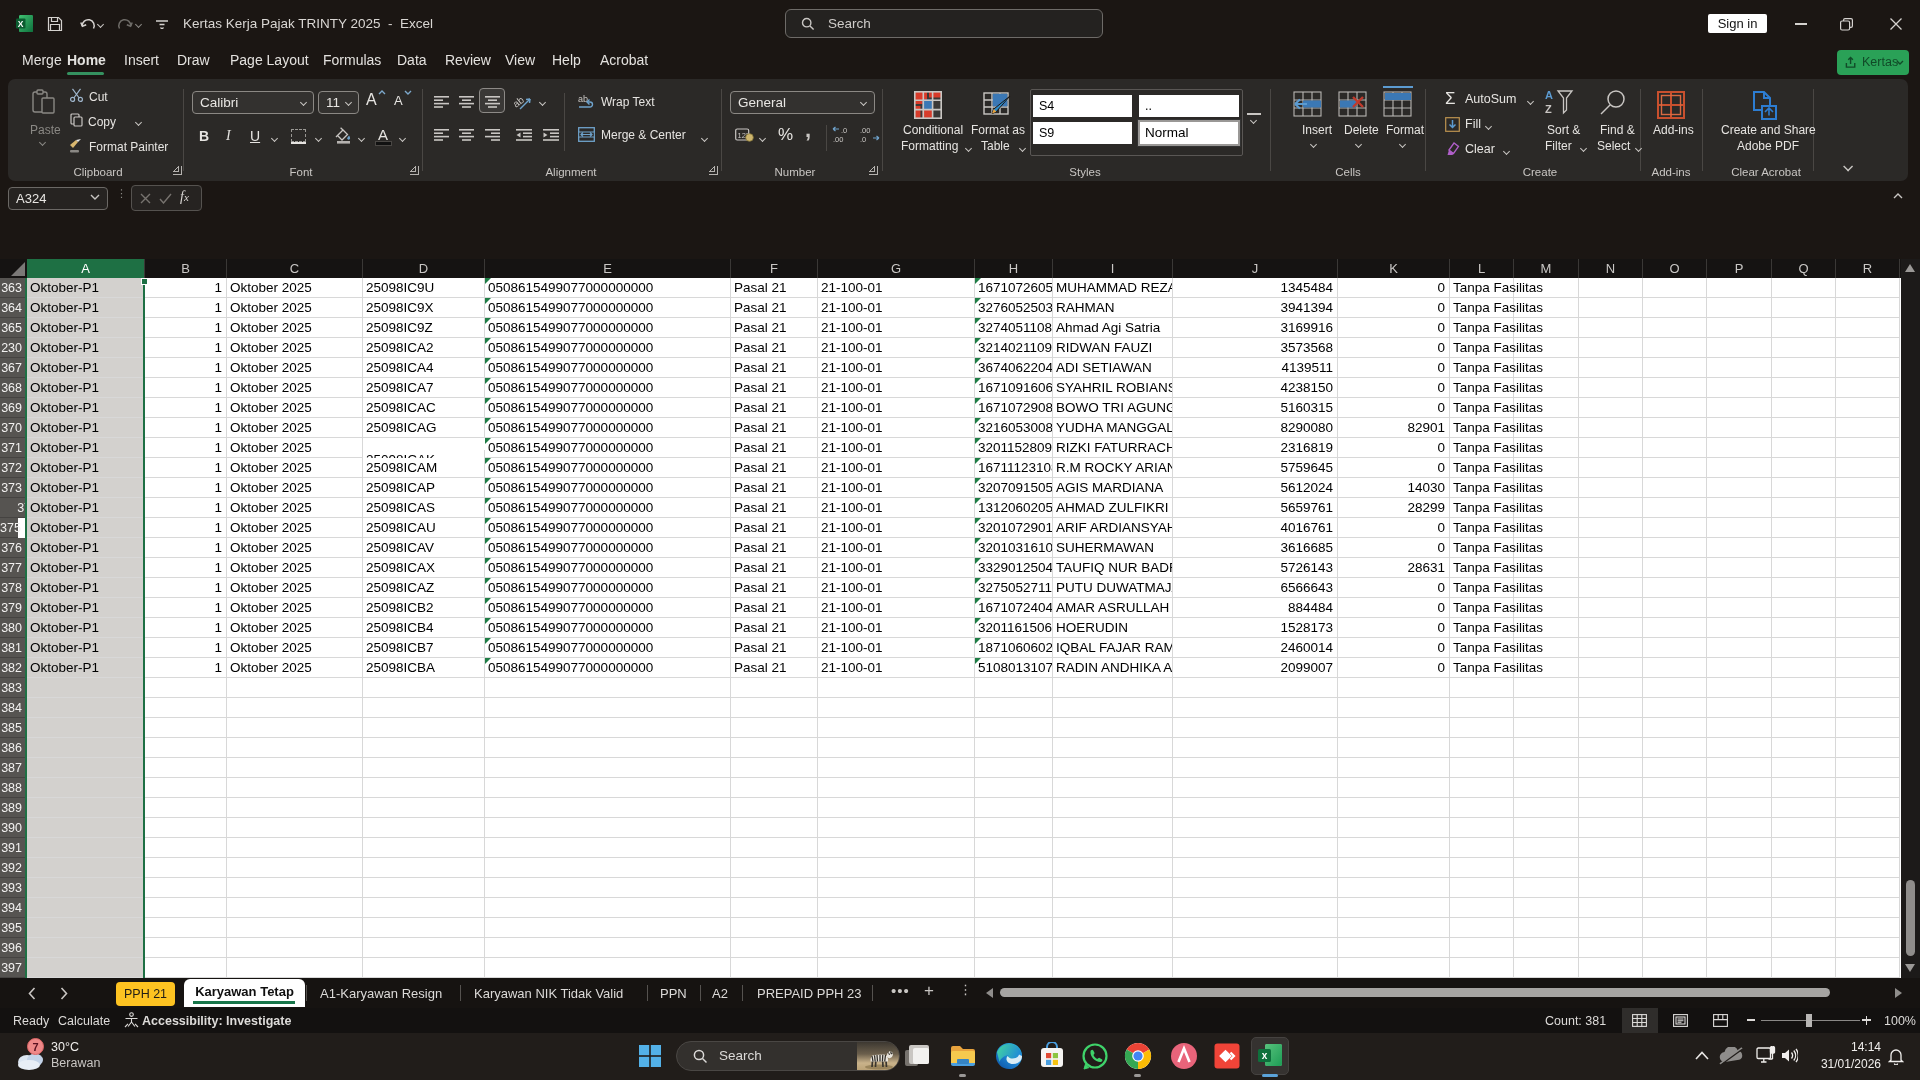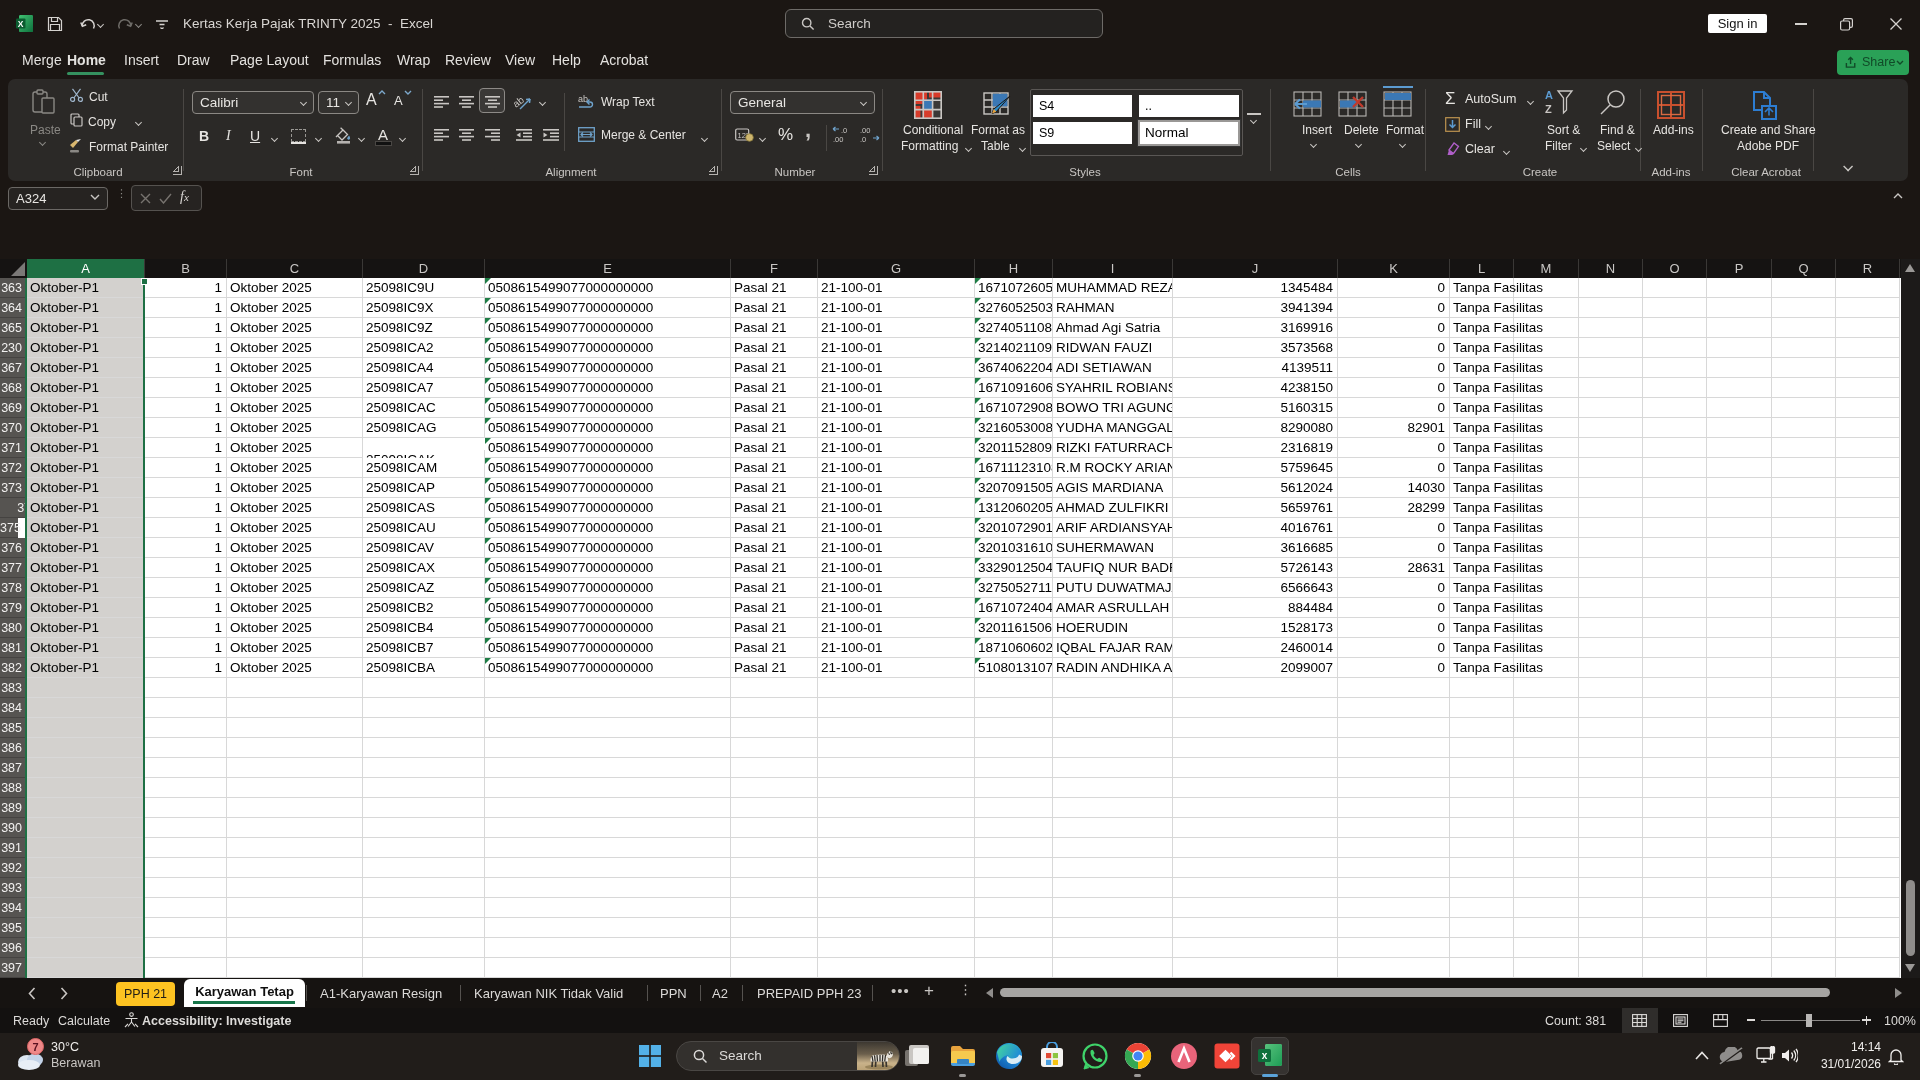--- a/index.html
+++ b/index.html
@@ -100,31 +100,31 @@
       </svg>
 </div>
 
 <div id="menubar">
 <div class="mtab" style="left:22px;">Merge</div>
 <div class="mtab" style="left:67px;font-weight:bold;">Home</div>
 <div class="mtab" style="left:124px;">Insert</div>
 <div class="mtab" style="left:177px;">Draw</div>
 <div class="mtab" style="left:230px;">Page Layout</div>
 <div class="mtab" style="left:323px;">Formulas</div>
-<div class="mtab" style="left:397px;">Wrap</div>
+<div class="mtab" style="left:397px;">Data</div>
 <div class="mtab" style="left:445px;">Review</div>
 <div class="mtab" style="left:505px;">View</div>
 <div class="mtab" style="left:552px;">Help</div>
 <div class="mtab" style="left:600px;">Acrobat</div>
 <div class="abs" style="left:67px;top:32px;width:37px;height:2.5px;background:#35915f;border-radius:2px"></div>
 <div class="abs" style="left:1837px;top:10px;width:72px;height:25px;background:#2aa157;border-radius:4px">
         <svg class="abs" style="left:8px;top:6px" width="13" height="13" viewBox="0 0 14 14" fill="none" stroke="#114a28" stroke-width="1.5">
           <path d="M1.5 7.5 v4.5 h9 v-4.5 M6 8.5 v-7 M3.5 4 L6 1.5 L8.5 4"></path>
         </svg>
-        <div class="abs" style="left:25px;top:5px;font-size:12.5px;color:#114a28">Share</div>
+        <div class="abs" style="left:25px;top:5px;font-size:12.5px;color:#114a28">Kertas</div>
         <svg class="abs" style="left:59px;top:10px" width="8" height="5" viewBox="0 0 8 5" fill="none" stroke="#114a28" stroke-width="1.4">
           <path d="M1 1 L4 4 L7 1"></path>
         </svg>
       </div>
 </div>
 <div id="ribbon">
 <div class="rsep" style="left:175px"></div>
 <div class="rsep" style="left:414px"></div>
 <div class="rsep" style="left:713px"></div>
 <div class="rsep" style="left:874px"></div>

